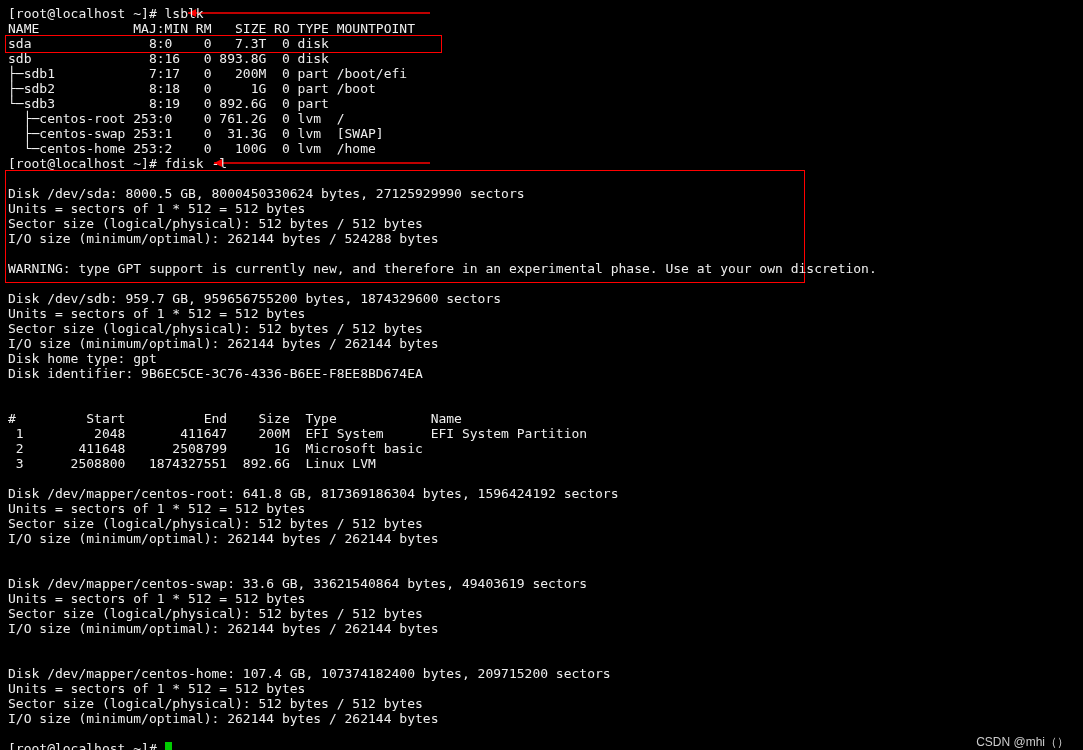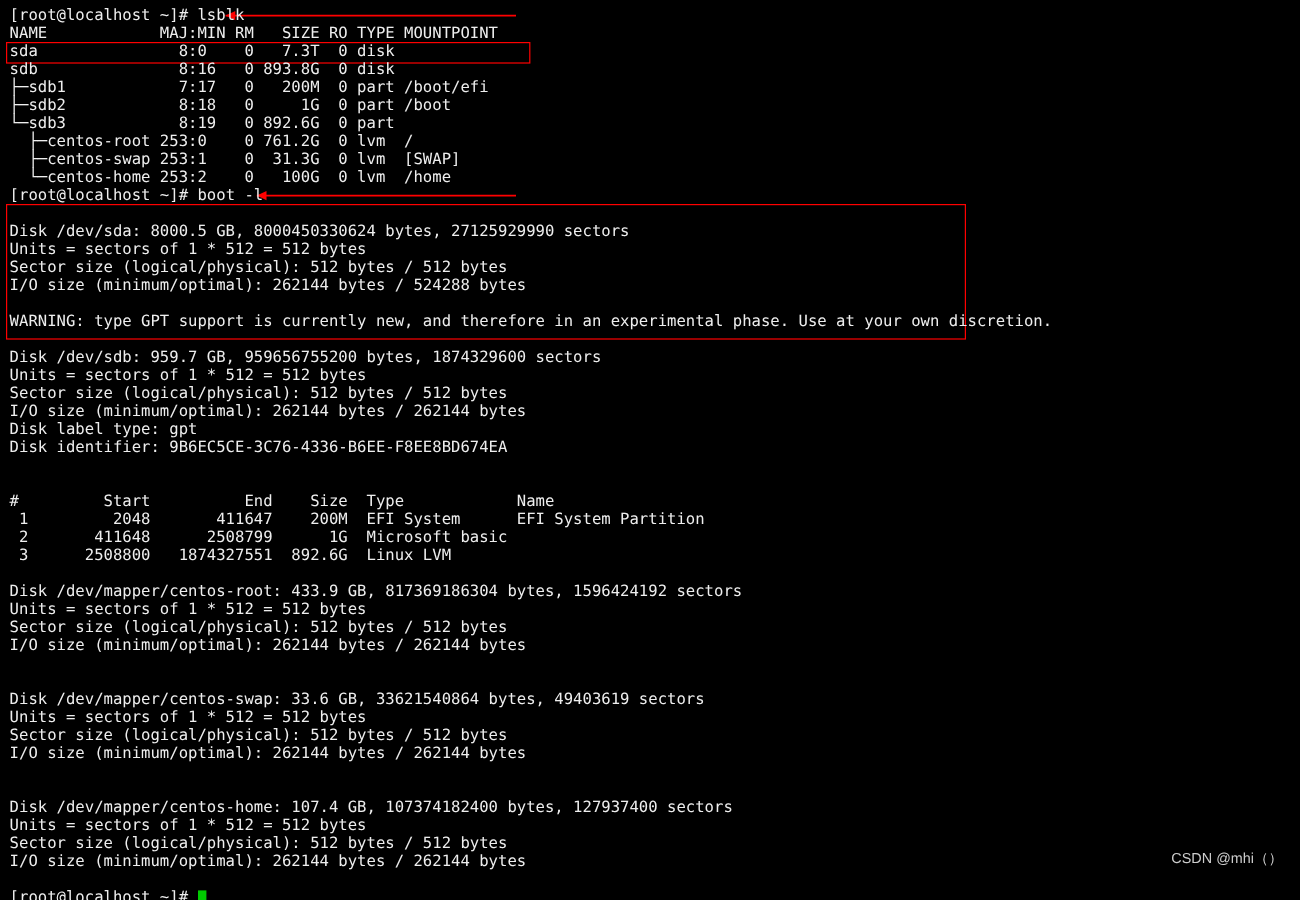--- a/index.html
+++ b/index.html
@@ -25,21 +25,21 @@
   .cursor {
     display: inline-block;
     width: 7px;
     height: 14px;
     background: #00cc00;
     vertical-align: text-bottom;
   }
   .watermark {
     position: absolute;
     right: 14px;
-    bottom: 27px;
+    bottom: 0;
     color: #cccccc;
     font-family: Arial, sans-serif;
     font-size: 12px;
     z-index: 3;
   }
   .annotation {
     position: absolute;
     z-index: 1;
     pointer-events: none;
   }
@@ -55,55 +55,55 @@
 <pre id="term"><span>[root@localhost ~]# </span><span>lsblk</span>
 <span>NAME            MAJ:MIN RM   SIZE RO TYPE MOUNTPOINT</span>
 <span>sda               8:0    0   7.3T  0 disk </span>
 <span>sdb               8:16   0 893.8G  0 disk </span>
 <span>├─sdb1            7:17   0   200M  0 part /boot/efi</span>
 <span>├─sdb2            8:18   0     1G  0 part /boot</span>
 <span>└─sdb3            8:19   0 892.6G  0 part </span>
 <span>  ├─centos-root 253:0    0 761.2G  0 lvm  /</span>
 <span>  ├─centos-swap 253:1    0  31.3G  0 lvm  [SWAP]</span>
 <span>  └─centos-home 253:2    0   100G  0 lvm  /home</span>
-<span>[root@localhost ~]# </span><span>boot -l</span>
+<span>[root@localhost ~]# </span><span>fdisk -l</span>
 <span></span>
 <span>Disk /dev/sda: 8000.5 GB, 8000450330624 bytes, 27125929990 sectors</span>
 <span>Units = sectors of 1 * 512 = 512 bytes</span>
 <span>Sector size (logical/physical): 512 bytes / 512 bytes</span>
 <span>I/O size (minimum/optimal): 262144 bytes / 524288 bytes</span>
 <span></span>
 <span>WARNING: type GPT support is currently new, and therefore in an experimental phase. Use at your own discretion.</span>
 <span></span>
 <span>Disk /dev/sdb: 959.7 GB, 959656755200 bytes, 1874329600 sectors</span>
 <span>Units = sectors of 1 * 512 = 512 bytes</span>
 <span>Sector size (logical/physical): 512 bytes / 512 bytes</span>
 <span>I/O size (minimum/optimal): 262144 bytes / 262144 bytes</span>
-<span>Disk label type: gpt</span>
+<span>Disk home type: gpt</span>
 <span>Disk identifier: 9B6EC5CE-3C76-4336-B6EE-F8EE8BD674EA</span>
 <span></span>
 <span></span>
 <span>#         Start          End    Size  Type            Name</span>
 <span> 1         2048       411647    200M  EFI System      EFI System Partition</span>
 <span> 2       411648      2508799      1G  Microsoft basic </span>
 <span> 3      2508800   1874327551  892.6G  Linux LVM       </span>
 <span></span>
-<span>Disk /dev/mapper/centos-root: 433.9 GB, 817369186304 bytes, 1596424192 sectors</span>
+<span>Disk /dev/mapper/centos-root: 641.8 GB, 817369186304 bytes, 1596424192 sectors</span>
 <span>Units = sectors of 1 * 512 = 512 bytes</span>
 <span>Sector size (logical/physical): 512 bytes / 512 bytes</span>
 <span>I/O size (minimum/optimal): 262144 bytes / 262144 bytes</span>
 <span></span>
 <span></span>
 <span>Disk /dev/mapper/centos-swap: 33.6 GB, 33621540864 bytes, 49403619 sectors</span>
 <span>Units = sectors of 1 * 512 = 512 bytes</span>
 <span>Sector size (logical/physical): 512 bytes / 512 bytes</span>
 <span>I/O size (minimum/optimal): 262144 bytes / 262144 bytes</span>
 <span></span>
 <span></span>
-<span>Disk /dev/mapper/centos-home: 107.4 GB, 107374182400 bytes, 127937400 sectors</span>
+<span>Disk /dev/mapper/centos-home: 107.4 GB, 107374182400 bytes, 209715200 sectors</span>
 <span>Units = sectors of 1 * 512 = 512 bytes</span>
 <span>Sector size (logical/physical): 512 bytes / 512 bytes</span>
 <span>I/O size (minimum/optimal): 262144 bytes / 262144 bytes</span>
 <span></span>
 <span>[root@localhost ~]# </span><span class="cursor"></span></pre>
 
 <div id="annot-container">
     <svg class="arrow-svg" width="266" height="24" style="left: 176px; top: 1px;">
       <line x1="254" y1="12" x2="12" y2="12" stroke="#ff0000" stroke-width="1.5"></line>
       <polygon points="12,12 20.10402392117409,8.085310192998925 20.10402392117409,15.914689807001071" fill="#ff0000"></polygon>

